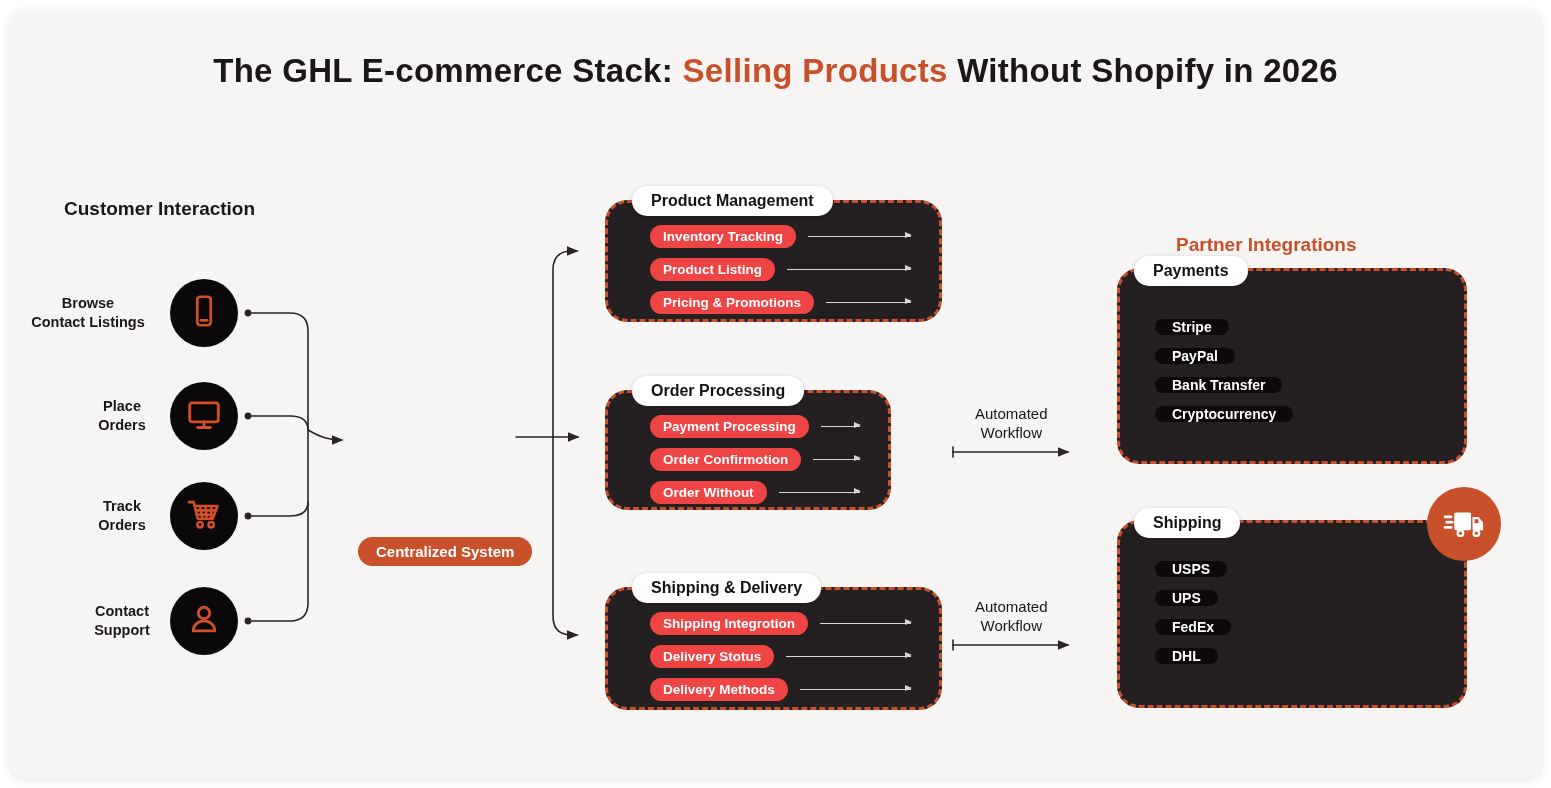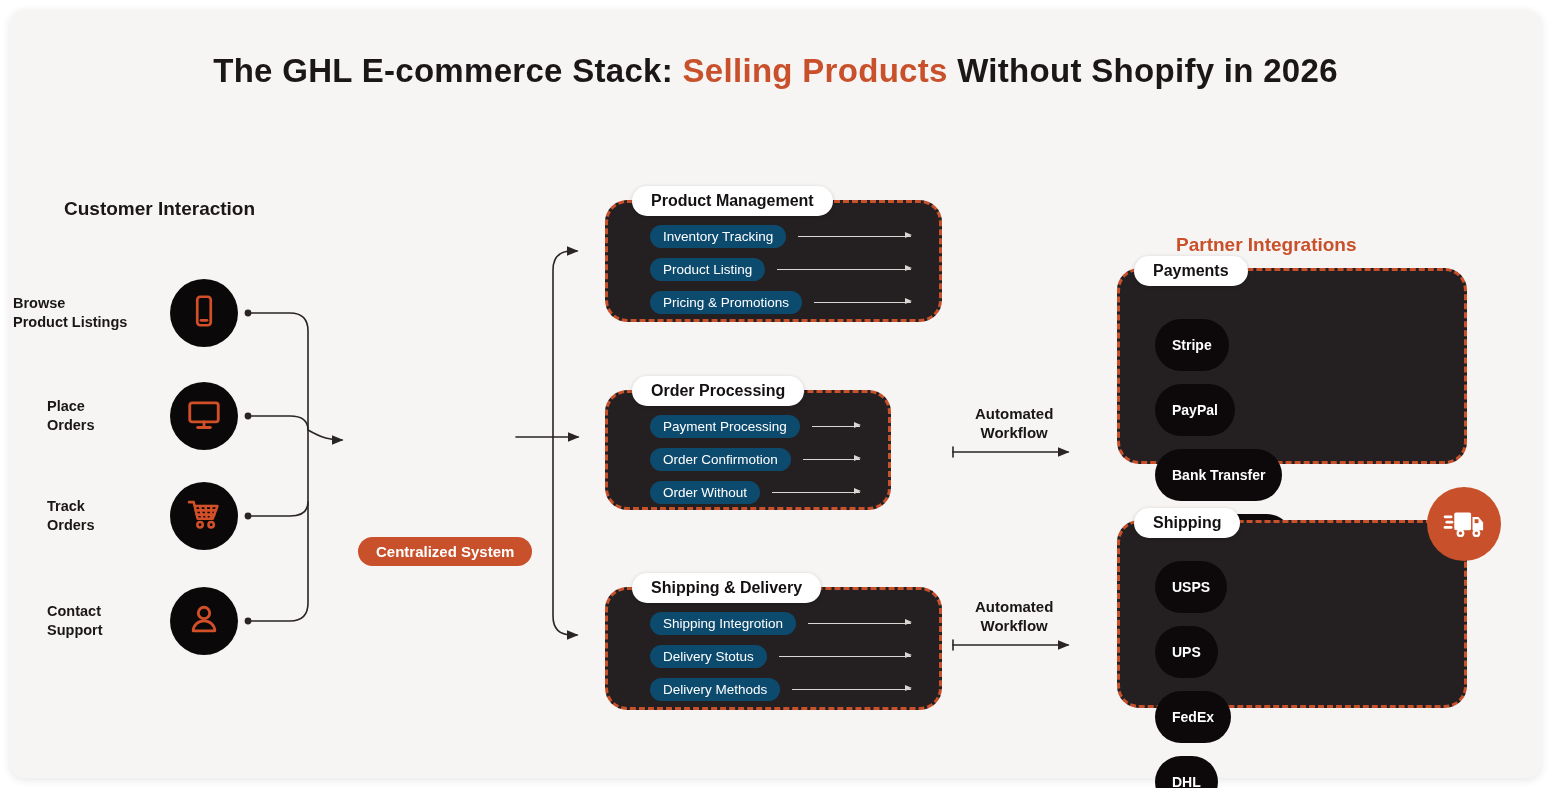--- a/index.html
+++ b/index.html
@@ -14,51 +14,51 @@
     letter-spacing:.3px;color:#1b1617;white-space:nowrap;}
   .title .hl{color:#C8502B;}
 
   
   .sec-h{font-size:19px;font-weight:800;color:#1b1617;white-space:nowrap;}
   .sec-h.orange{color:#C8502B;}
 
   
   .cust-circle{width:68px;height:68px;border-radius:50%;background:#0b0809;
     display:flex;align-items:center;justify-content:center;}
-  .cust-label{width:150px;text-align:left;font-size:14.5px;font-weight:800;color:#1b1617;line-height:19px;}
+  .cust-label{width:150px;text-align:center;font-size:14.5px;font-weight:800;color:#1b1617;line-height:19px;}
 
   
   .hub-ring{left:356px;top:357px;width:160px;height:160px;border-radius:50%;background:#ffffff;
     border:1.5px solid #d0572f;box-sizing:border-box;}
   .hub-core{position:absolute;left:7px;top:7px;width:143px;height:143px;border-radius:50%;background:#0a0708;
     display:flex;flex-direction:column;align-items:center;justify-content:center;}
   .hub-logo{color:#fff;font-size:37px;font-weight:800;letter-spacing:2px;}
   .hub-name{color:#fff;font-size:15px;font-weight:700;margin-top:12px;}
   .hub-badge{left:358px;top:537px;background:#C8502B;color:#fff;font-size:15px;font-weight:800;
     padding:6px 18px;border-radius:17px;white-space:nowrap;}
 
   
   .pbox{background:#242021;border:3px dashed #C8502B;border-radius:22px;box-sizing:border-box;
     padding:22px 24px 0 42px;margin-left:12px;}
   .pbox-label{position:absolute;top:-17px;left:24px;background:#ffffff;color:#151112;
     font-size:16px;font-weight:800;padding:6px 19px;border-radius:17px;white-space:nowrap;
     box-shadow:0 1px 4px rgba(0,0,0,.18);}
   .prow{display:flex;align-items:center;margin-bottom:11px;height:22px;}
-  .fpill{background:#0c4a6e;color:#fff;font-size:13.5px;font-weight:400;padding:4px 13px;
+  .fpill{background:#ef4444;color:#fff;font-size:13.5px;font-weight:700;padding:4px 13px;
     border-radius:999px;white-space:nowrap;}
   .rarrow{flex:1;margin-left:12px;margin-right:4px;height:0;border-top:1.5px solid #d9d6d4;position:relative;}
   .rarrow::after{content:'';position:absolute;right:-1px;top:-4.5px;width:0;height:0;
     border-top:3.5px solid transparent;border-bottom:3.5px solid transparent;border-left:7px solid #d9d6d4;}
 
   
   .ibox{background:#242021;border:3px dashed #C8502B;border-radius:22px;box-sizing:border-box;
     display:flex;flex-direction:column;align-items:flex-start;}
-  .ipill{background:#0d090a;color:#fff;font-size:14px;font-weight:700;padding:18px 17px;
+  .ipill{background:#0d090a;color:#fff;font-size:14px;font-weight:700;padding:0 17px;
     border-radius:999px;margin:0 0 13px 35px;white-space:nowrap;}
-  .wf-label{font-size:15px;font-weight:700;color:#1b1617;line-height:19px;}
+  .wf-label{font-size:15px;font-weight:400;color:#1b1617;line-height:19px;}
 
   .truck-badge{left:1427px;top:487px;width:74px;height:74px;border-radius:50%;background:#C8502B;
     display:flex;align-items:center;justify-content:center;z-index:5;}
 
   svg.overlay{position:absolute;inset:0;pointer-events:none;}
 </style>
 </head>
 <body>
 
 <div class="panel"></div>
@@ -93,21 +93,21 @@
         <circle cx="248" cy="416" r="3.4"></circle>
       <circle cx="248" cy="516" r="3.4"></circle>
         <circle cx="248" cy="621" r="3.4"></circle>
     </g>
   </svg>
 
   <div class="abs sec-h" style="left:64px;top:198px;">Customer Interaction</div>
 
   <div class="abs cust-label" style="left:13px;top:294px;">
     <span style="display:block">Browse</span>
-    <span style="display:block">Product Listings</span>
+    <span style="display:block">Contact Listings</span>
   </div>
   <div class="abs cust-circle" style="left:170px;top:279px;">
     <span>
       <svg width="36" height="36" viewBox="0 0 24 24" fill="none" stroke="#d24f28" stroke-width="1.8" stroke-linecap="round">
         <rect x="7.5" y="2.5" width="9" height="19" rx="2"></rect>
         <line x1="10" y1="18.2" x2="14" y2="18.2"></line>
       </svg>
     </span>
   </div>
 

